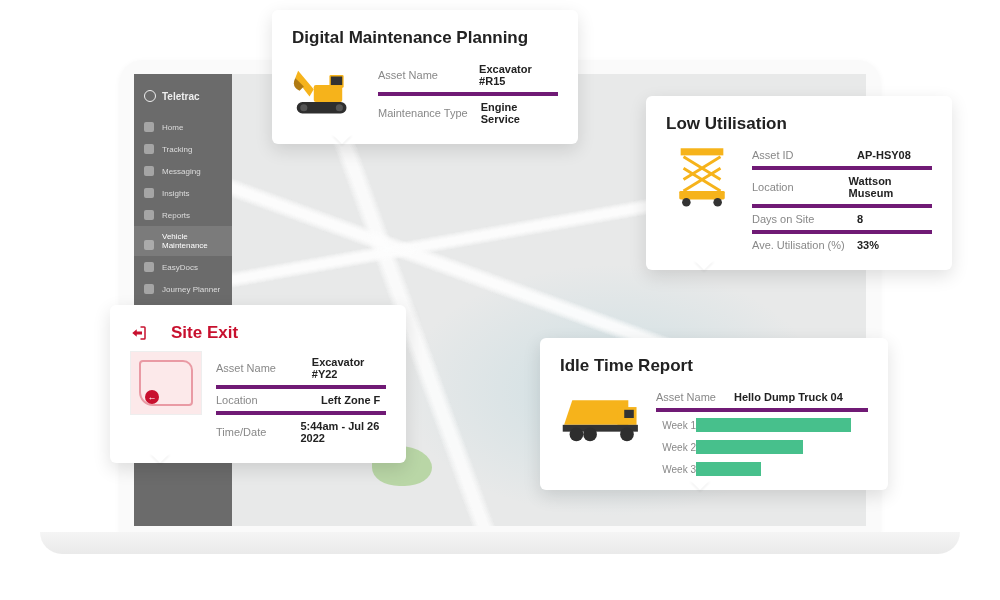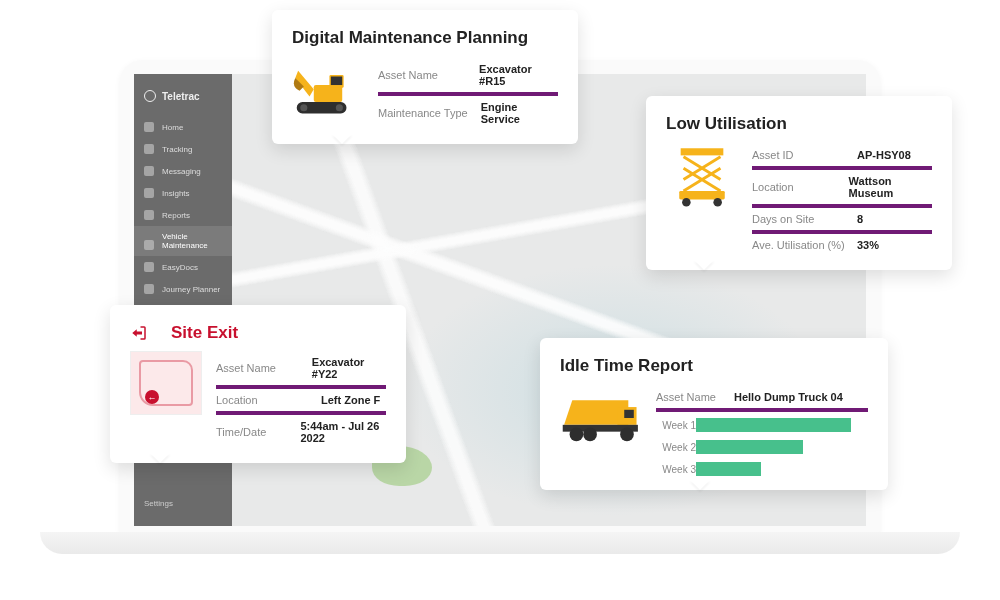--- a/index.html
+++ b/index.html
@@ -199,21 +199,20 @@
         <div class="nav-item">
             <span class="ico"></span>
             <span>Journey Planner</span>
           </div>
         <div class="nav-item">
             <span class="ico"></span>
             <span>Fatigue</span>
           </div>
       </div>
       <div class="nav-spacer"></div>
-      <div class="settings">Settings</div>
     </div>
     <div class="map">
       <div class="park" style="top:40px;right:20px;width:90px;height:60px"></div>
       <div class="park" style="bottom:80px;right:80px;width:70px;height:50px"></div>
       <div class="park" style="bottom:40px;left:140px;width:60px;height:40px"></div>
     </div>
   </div>
 </div>
 <div class="laptop-base"></div>
 

